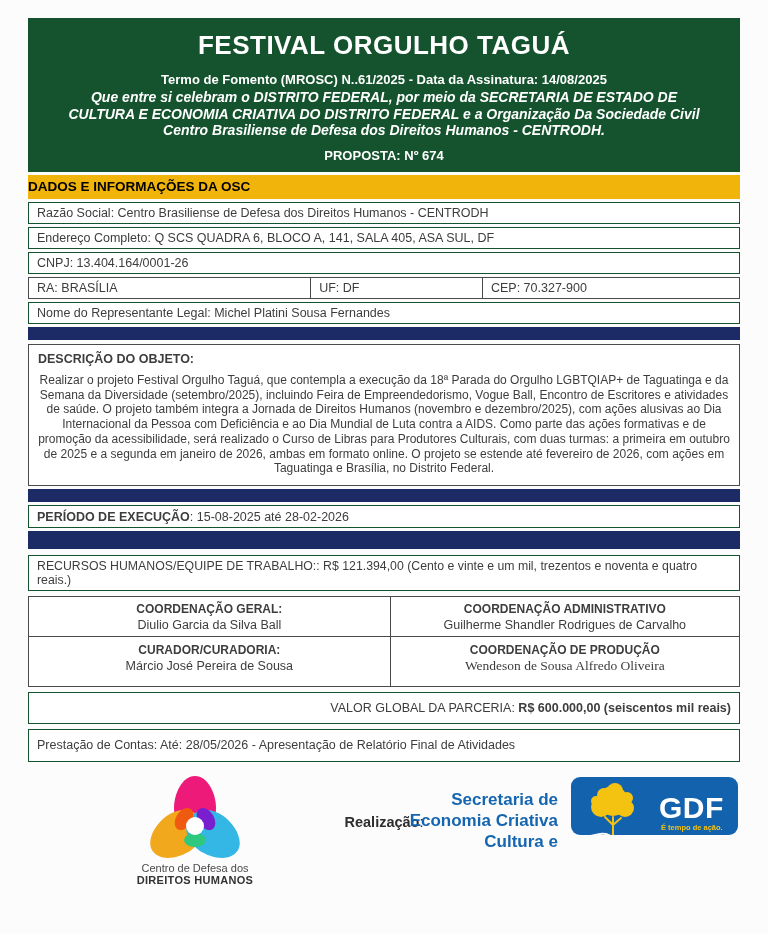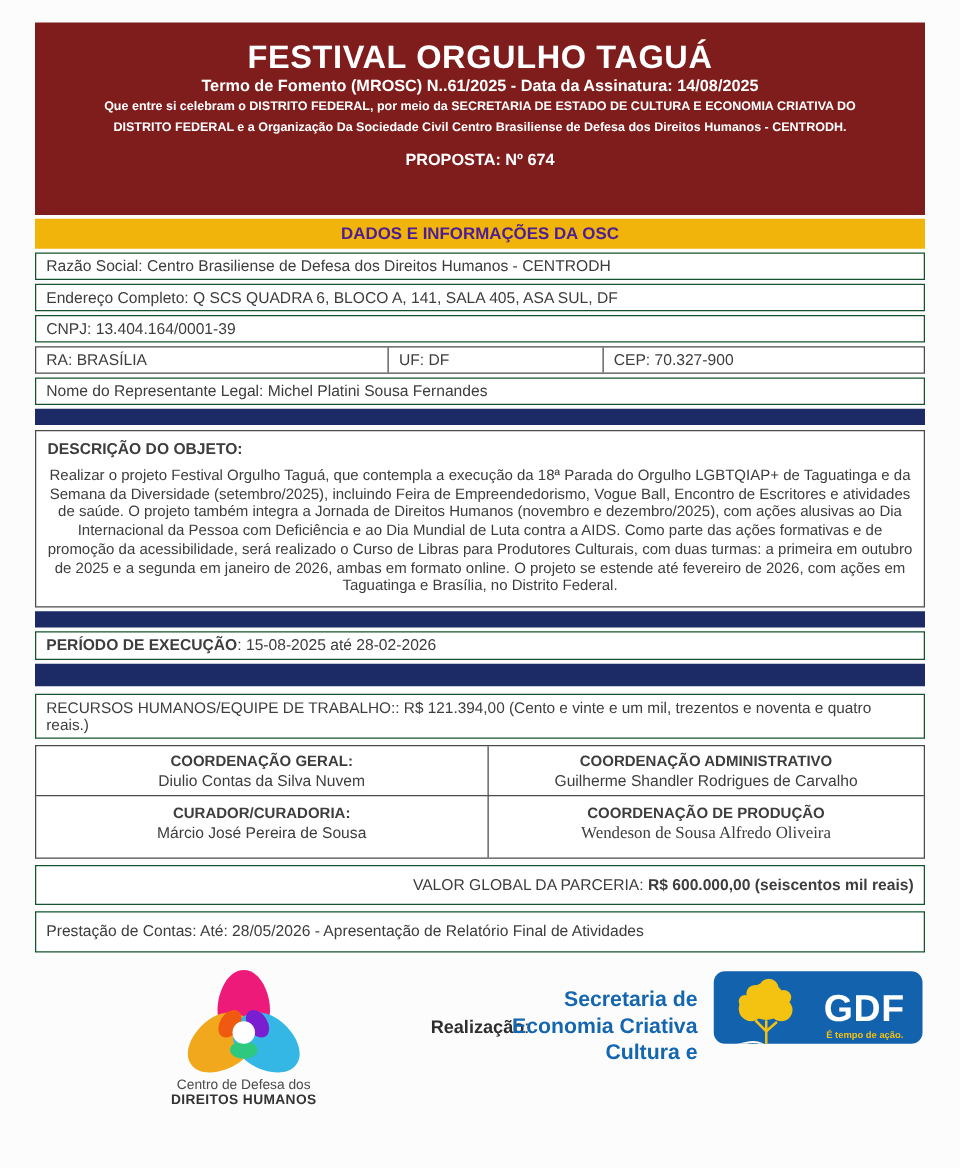--- a/index.html
+++ b/index.html
@@ -9,32 +9,32 @@
     background:#fcfcfc;
     font-family:"Liberation Sans", sans-serif;
     color:#3d3d3d;
     position:relative;
     overflow:hidden;
   }
   .page { position:absolute; left:28px; top:18px; width:712px; }
 
   
   .hdr {
-    background:#7f1d1d; color:#ffffff; text-align:center;
+    background:#14532d; color:#ffffff; text-align:center;
     height:154px; padding:12px 18px 8px;
   }
   .hdr-title { font-size:26px; font-weight:bold; letter-spacing:.5px; }
-  .hdr-line1 { font-size:13px; font-weight:bold; }
-  .hdr-body  { font-size:10px; font-weight:bold; line-height:16.5px; max-width:642px; margin:2px auto 0; }
+  .hdr-line1 { font-size:13px; font-weight:bold; margin-top:11px; }
+  .hdr-body  { font-size:14px; font-weight:bold; line-height:16.5px; max-width:642px; margin:2px auto 0;font-style:italic; }
   .hdr-prop  { font-size:13px; font-weight:bold; margin-top:9px; }
 
   
   .band {
-    margin-top:3px; background:#f0b40a; color:#4c1d95;
-    font-size:13.5px; font-weight:bold; text-align:center;
+    margin-top:3px; background:#f0b40a; color:#000000;
+    font-size:13.5px; font-weight:bold; text-align:left;
     height:24px; line-height:24px;
   }
 
   
   .row {
     margin-top:3px; background:#fff; border:1px solid #14532d;
     font-size:12.5px; padding:3px 8px; min-height:22px;
     display:flex; align-items:center;
   }
   .row-split { margin-top:3px; display:flex; border:1px solid #4a4a4a; background:#fff; min-height:22px; }
@@ -49,21 +49,21 @@
 
   
   .desc {
     margin-top:4px; border:1px solid #4a4a4a; background:#fff;
     padding:7px 9px 9px;
   }
   .desc-label { font-size:12.5px; font-weight:bold; }
   .desc-text  { margin-top:7px; font-size:12px; line-height:14.7px;text-align:center; }
 
   .lbl-bold { font-weight:bold; }
-  .periodo-row { min-height:23px; }
+  .periodo-row { min-height:23px;align-items:flex-end; }
   .recursos-row { margin-top:6px; min-height:26px; font-size:12.3px; }
 
   
   .team {
     margin-top:5px; border:1px solid #4a4a4a; background:#fff;
     display:grid; grid-template-columns:50.8% 49.2%;
   }
   .tcell { text-align:center; padding:4px 6px 3px; }
   .tcell.r2 { border-top:1px solid #4a4a4a; height:50px; padding-top:5px; }
   .tcell.col2 { border-left:1px solid #4a4a4a; }
@@ -110,21 +110,21 @@
     <div class="hdr-title">FESTIVAL ORGULHO TAGUÁ</div>
     <div class="hdr-line1">Termo de Fomento (MROSC) N..61/2025 - Data da Assinatura: 14/08/2025</div>
     <div class="hdr-body">Que entre si celebram o DISTRITO FEDERAL, por meio da SECRETARIA DE ESTADO DE CULTURA E ECONOMIA CRIATIVA DO DISTRITO FEDERAL e a Organização Da Sociedade Civil Centro Brasiliense de Defesa dos Direitos Humanos - CENTRODH.</div>
     <div class="hdr-prop">PROPOSTA:  Nº 674</div>
   </div>
 
   <div class="band">DADOS E INFORMAÇÕES DA OSC</div>
 
   <div class="row">Razão Social: Centro Brasiliense de Defesa dos Direitos Humanos - CENTRODH</div>
   <div class="row">Endereço Completo: Q SCS QUADRA 6, BLOCO A, 141, SALA 405, ASA SUL, DF</div>
-  <div class="row">CNPJ: 13.404.164/0001-39</div>
+  <div class="row">CNPJ: 13.404.164/0001-26</div>
   <div class="row-split">
     <div class="cell3 c-ra">RA: BRASÍLIA</div>
     <div class="cell3 c-uf">UF: DF</div>
     <div class="cell3 c-cep">CEP: 70.327-900</div>
   </div>
   <div class="row">Nome do Representante Legal: Michel Platini Sousa Fernandes</div>
 
   <div class="sep"></div>
 
   <div class="desc">
@@ -140,21 +140,21 @@
     </span>
   </div>
 
   <div class="sep-thick"></div>
 
   <div class="row recursos-row">RECURSOS HUMANOS/EQUIPE DE TRABALHO:: R$ 121.394,00 (Cento e vinte e um mil, trezentos e noventa e quatro reais.)</div>
 
   <div class="team">
     <div class="tcell">
       <div class="t-title">COORDENAÇÃO GERAL:</div>
-      <div class="t-name">Diulio Contas da Silva Nuvem</div>
+      <div class="t-name">Diulio Garcia da Silva Ball</div>
     </div>
     <div class="tcell col2">
       <div class="t-title">COORDENAÇÃO ADMINISTRATIVO</div>
       <div class="t-name">Guilherme Shandler Rodrigues de Carvalho</div>
     </div>
     <div class="tcell r2">
       <div class="t-title">CURADOR/CURADORIA:</div>
       <div class="t-name">Márcio José Pereira de Sousa</div>
     </div>
     <div class="tcell r2 col2">

